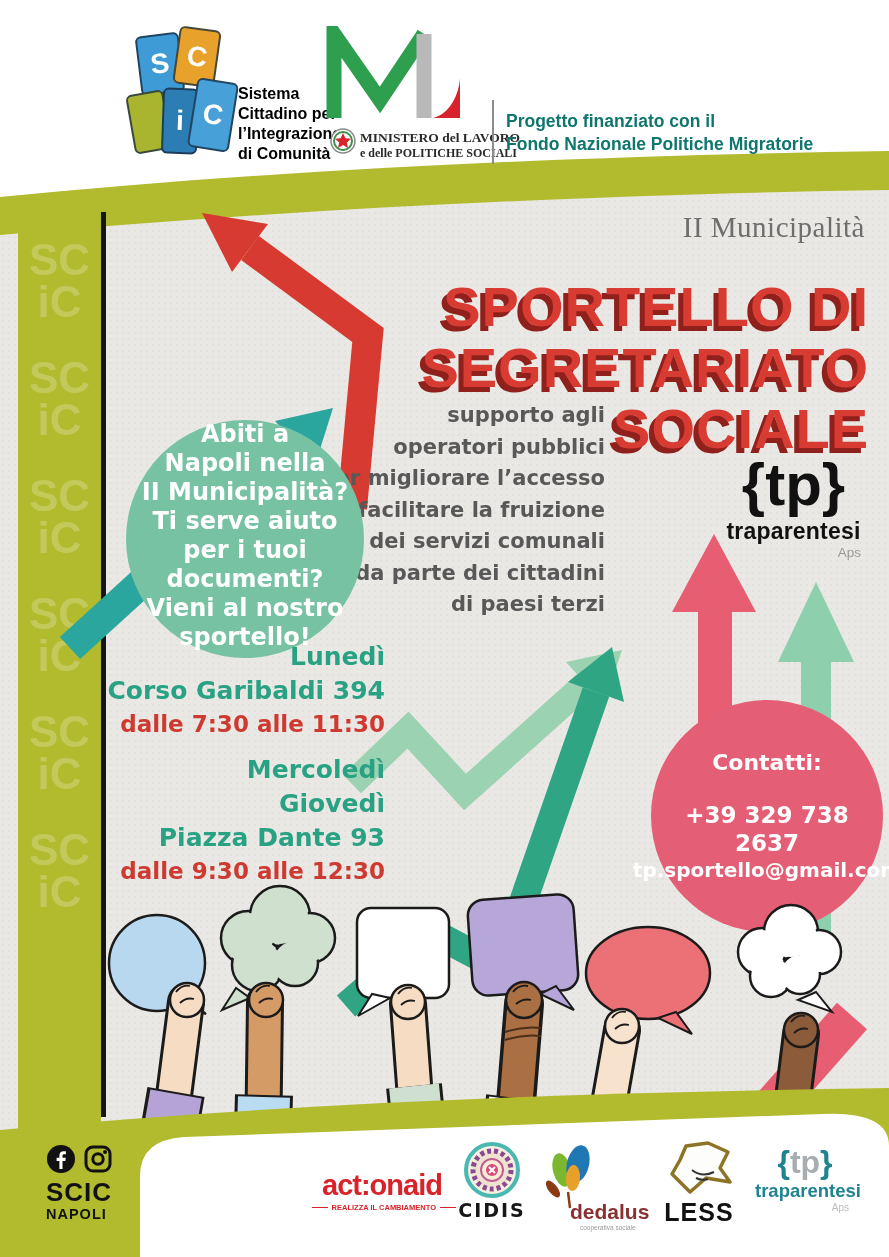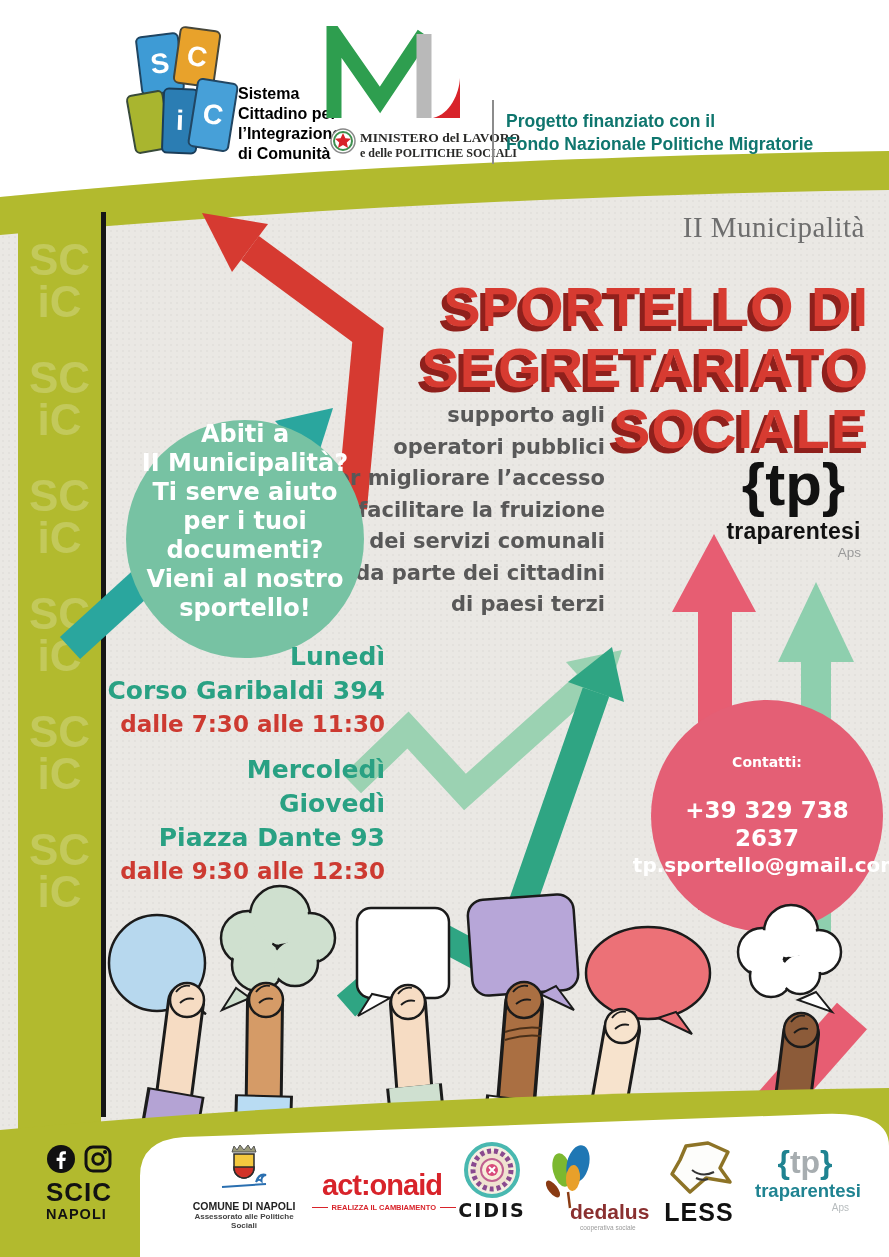--- a/index.html
+++ b/index.html
@@ -47,21 +47,21 @@
   .sch-g{font-size:25px;line-height:34px;color:#29a183;}
   .sch-r{font-size:23px;line-height:33px;color:#cd3a31;}
   .sch-gap{height:12px;}
   .tp-main{position:absolute;right:18px;top:452px;width:155px;text-align:center;color:#111;}
   .tp-main .mono{font-size:60px;font-weight:900;line-height:66px;}
   .tp-main .name{font-size:23px;font-weight:800;letter-spacing:.2px;}
   .tp-main .aps{font-size:13.5px;color:#9a9a9a;text-align:right;padding-right:10px;}
   .pcircle{position:absolute;left:651px;top:700px;width:232px;height:232px;border-radius:50%;
       background:#e45f75;display:flex;flex-direction:column;align-items:center;justify-content:center;
       text-align:center;color:#fff;font-family:"DejaVu Sans",sans-serif;}
-  .pcircle .t{font-size:14px;font-weight:700;margin-bottom:26px;}
+  .pcircle .t{font-size:22px;font-weight:700;margin-bottom:26px;}
   .pcircle .p{font-size:23px;font-weight:700;line-height:28px;}
   .pcircle .e{font-size:20px;font-weight:700;line-height:26px;}
   
   .social{position:absolute;left:46px;top:1144px;width:96px;color:#121212;}
   .social .icons{display:flex;gap:7px;margin-bottom:4px;}
   .fb{width:30px;height:30px;}
   .social .brand{font-size:26px;font-weight:900;letter-spacing:1px;line-height:28px;}
   .social .city{font-size:14.5px;font-weight:800;letter-spacing:1px;}
   .partner{position:absolute;text-align:center;}
   .p-comune{left:184px;top:1142px;width:120px;}
@@ -149,20 +149,21 @@
     <div>per migliorare l’accesso</div>
     <div>e facilitare la fruizione</div>
     <div>dei servizi comunali</div>
     <div>da parte dei cittadini</div>
     <div>di paesi terzi</div>
   </div>
 
   <div class="qcircle">
     <div>
       <div>Abiti a</div>
+      <div>Napoli nella</div>
       <div>II Municipalità?</div>
       <div>Ti serve aiuto</div>
       <div>per i tuoi</div>
       <div>documenti?</div>
       <div>Vieni al nostro</div>
       <div>sportello!</div>
     </div>
   </div>
 
   <div class="schedule">
@@ -290,31 +291,20 @@
       <svg class="fb" viewBox="0 0 30 30">
         <rect x="3" y="3" width="24" height="24" rx="7" fill="none" stroke="#111" stroke-width="3"></rect>
         <circle cx="15" cy="15" r="5.2" fill="none" stroke="#111" stroke-width="3"></circle>
         <circle cx="22" cy="8" r="2" fill="#111"></circle>
       </svg>
     </div>
     <div class="brand">SCIC</div>
     <div class="city">NAPOLI</div>
   </div>
 
-  <div class="partner p-comune">
-    <svg width="48" height="56" viewBox="0 0 48 56" style="display:block;margin:0 auto;">
-      <path d="M12,10 L14,4 L17,8 L20,3 L24,8 L28,3 L31,8 L34,4 L36,10 Z" fill="#9a9a7a" stroke="#555" stroke-width="1"></path>
-      <path d="M14,12 h20 v14 a10,10 0 0 1 -20,0 Z" fill="#f4c83f" stroke="#2b2b2b" stroke-width="1.5"></path>
-      <path d="M14,25 h20 v1 a10,10 0 0 1 -20,0 Z" fill="#d23227" stroke="#2b2b2b" stroke-width="1.5"></path>
-      <path d="M36,40 q3,-9 10,-7 q-5,1 -4.5,6 q-3,-3 -5.5,1" fill="none" stroke="#2a6fb0" stroke-width="2"></path>
-      <line x1="2" y1="45" x2="46" y2="42" stroke="#2a6fb0" stroke-width="2"></line>
-    </svg>
-    <div class="name">COMUNE DI NAPOLI</div>
-    <div class="sub">Assessorato alle Politiche Sociali</div>
-  </div>
 
   <div class="partner p-aa">
     <div class="name">act:onaid</div>
     <div class="tag">
         <i></i>
         <span>REALIZZA IL CAMBIAMENTO</span>
         <i></i>
       </div>
   </div>
 

